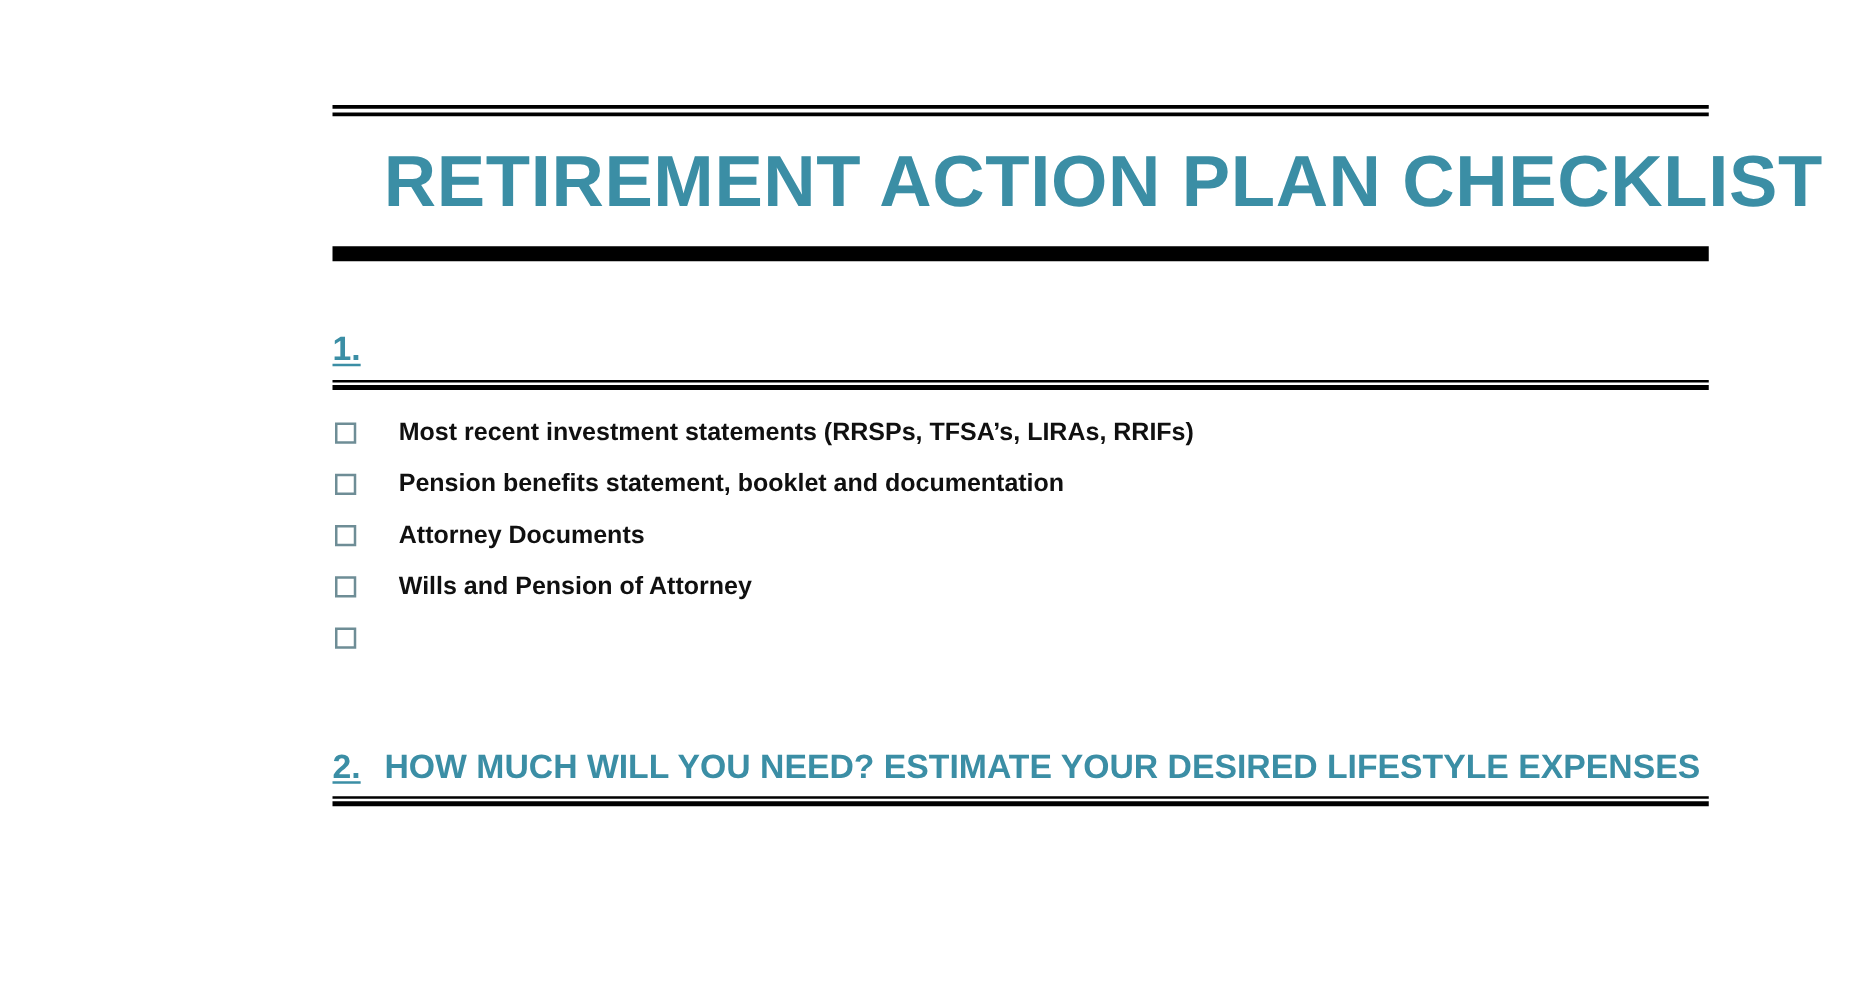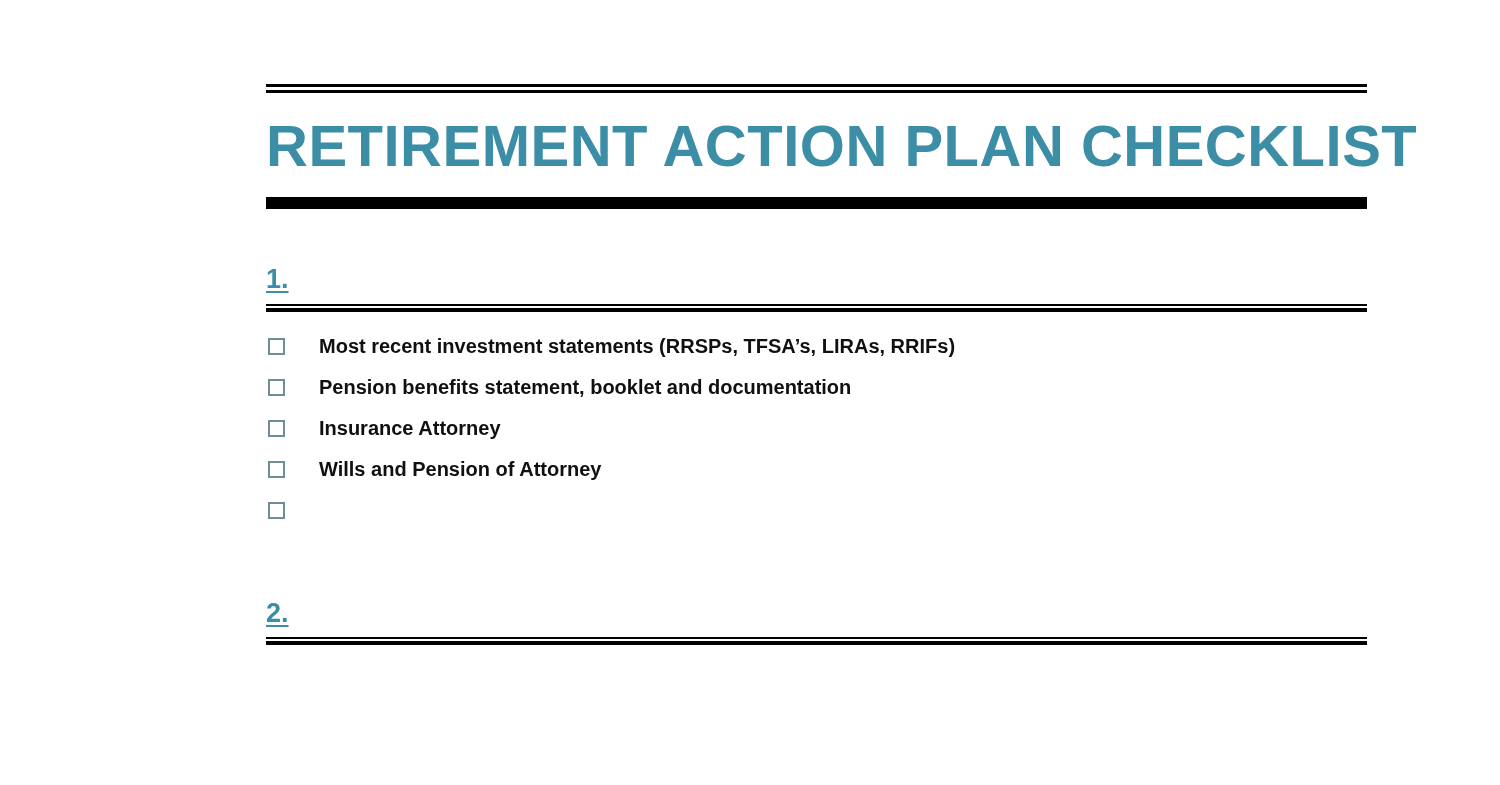--- a/index.html
+++ b/index.html
@@ -58,20 +58,21 @@
   .doc-title {
     text-align: center;
     color: #3b8ea5;
     font-size: 58px;
     font-weight: bold;
     letter-spacing: 0.5px;
     line-height: 1.0;
     padding: 24px 0 22px 0;
     white-space: nowrap;
     font-family: "Liberation Sans", sans-serif;
+    margin-left: 41px;
   }
 
   .rule-thick {
     width: 100%;
     height: 12px;
     background: #000000;
   }
 
   
   .section {
@@ -175,34 +176,35 @@
         <li class="check-row">
           <span class="checkbox"></span>
           <span class="check-label">Most recent investment statements (RRSPs, TFSA’s, LIRAs, RRIFs)</span>
         </li>
         <li class="check-row">
           <span class="checkbox"></span>
           <span class="check-label">Pension benefits statement, booklet and documentation</span>
         </li>
         <li class="check-row">
           <span class="checkbox"></span>
-          <span class="check-label">Insurance Attorney</span>
+          <span class="check-label">Attorney Documents</span>
         </li>
         <li class="check-row">
           <span class="checkbox"></span>
           <span class="check-label">Wills and Pension of Attorney</span>
         </li>
         <li class="check-row">
           <span class="checkbox"></span>
         </li>
       </ul>
     </div>
 
     <div class="section second">
       <div class="section-heading">
         <span class="section-number">2.</span>
+        <span class="section-title">HOW MUCH WILL YOU NEED? ESTIMATE YOUR DESIRED LIFESTYLE EXPENSES</span>
       </div>
       <div class="rule-double-under"></div>
 
     </div>
 
   </div>
 </div>
 
 </body></html>

